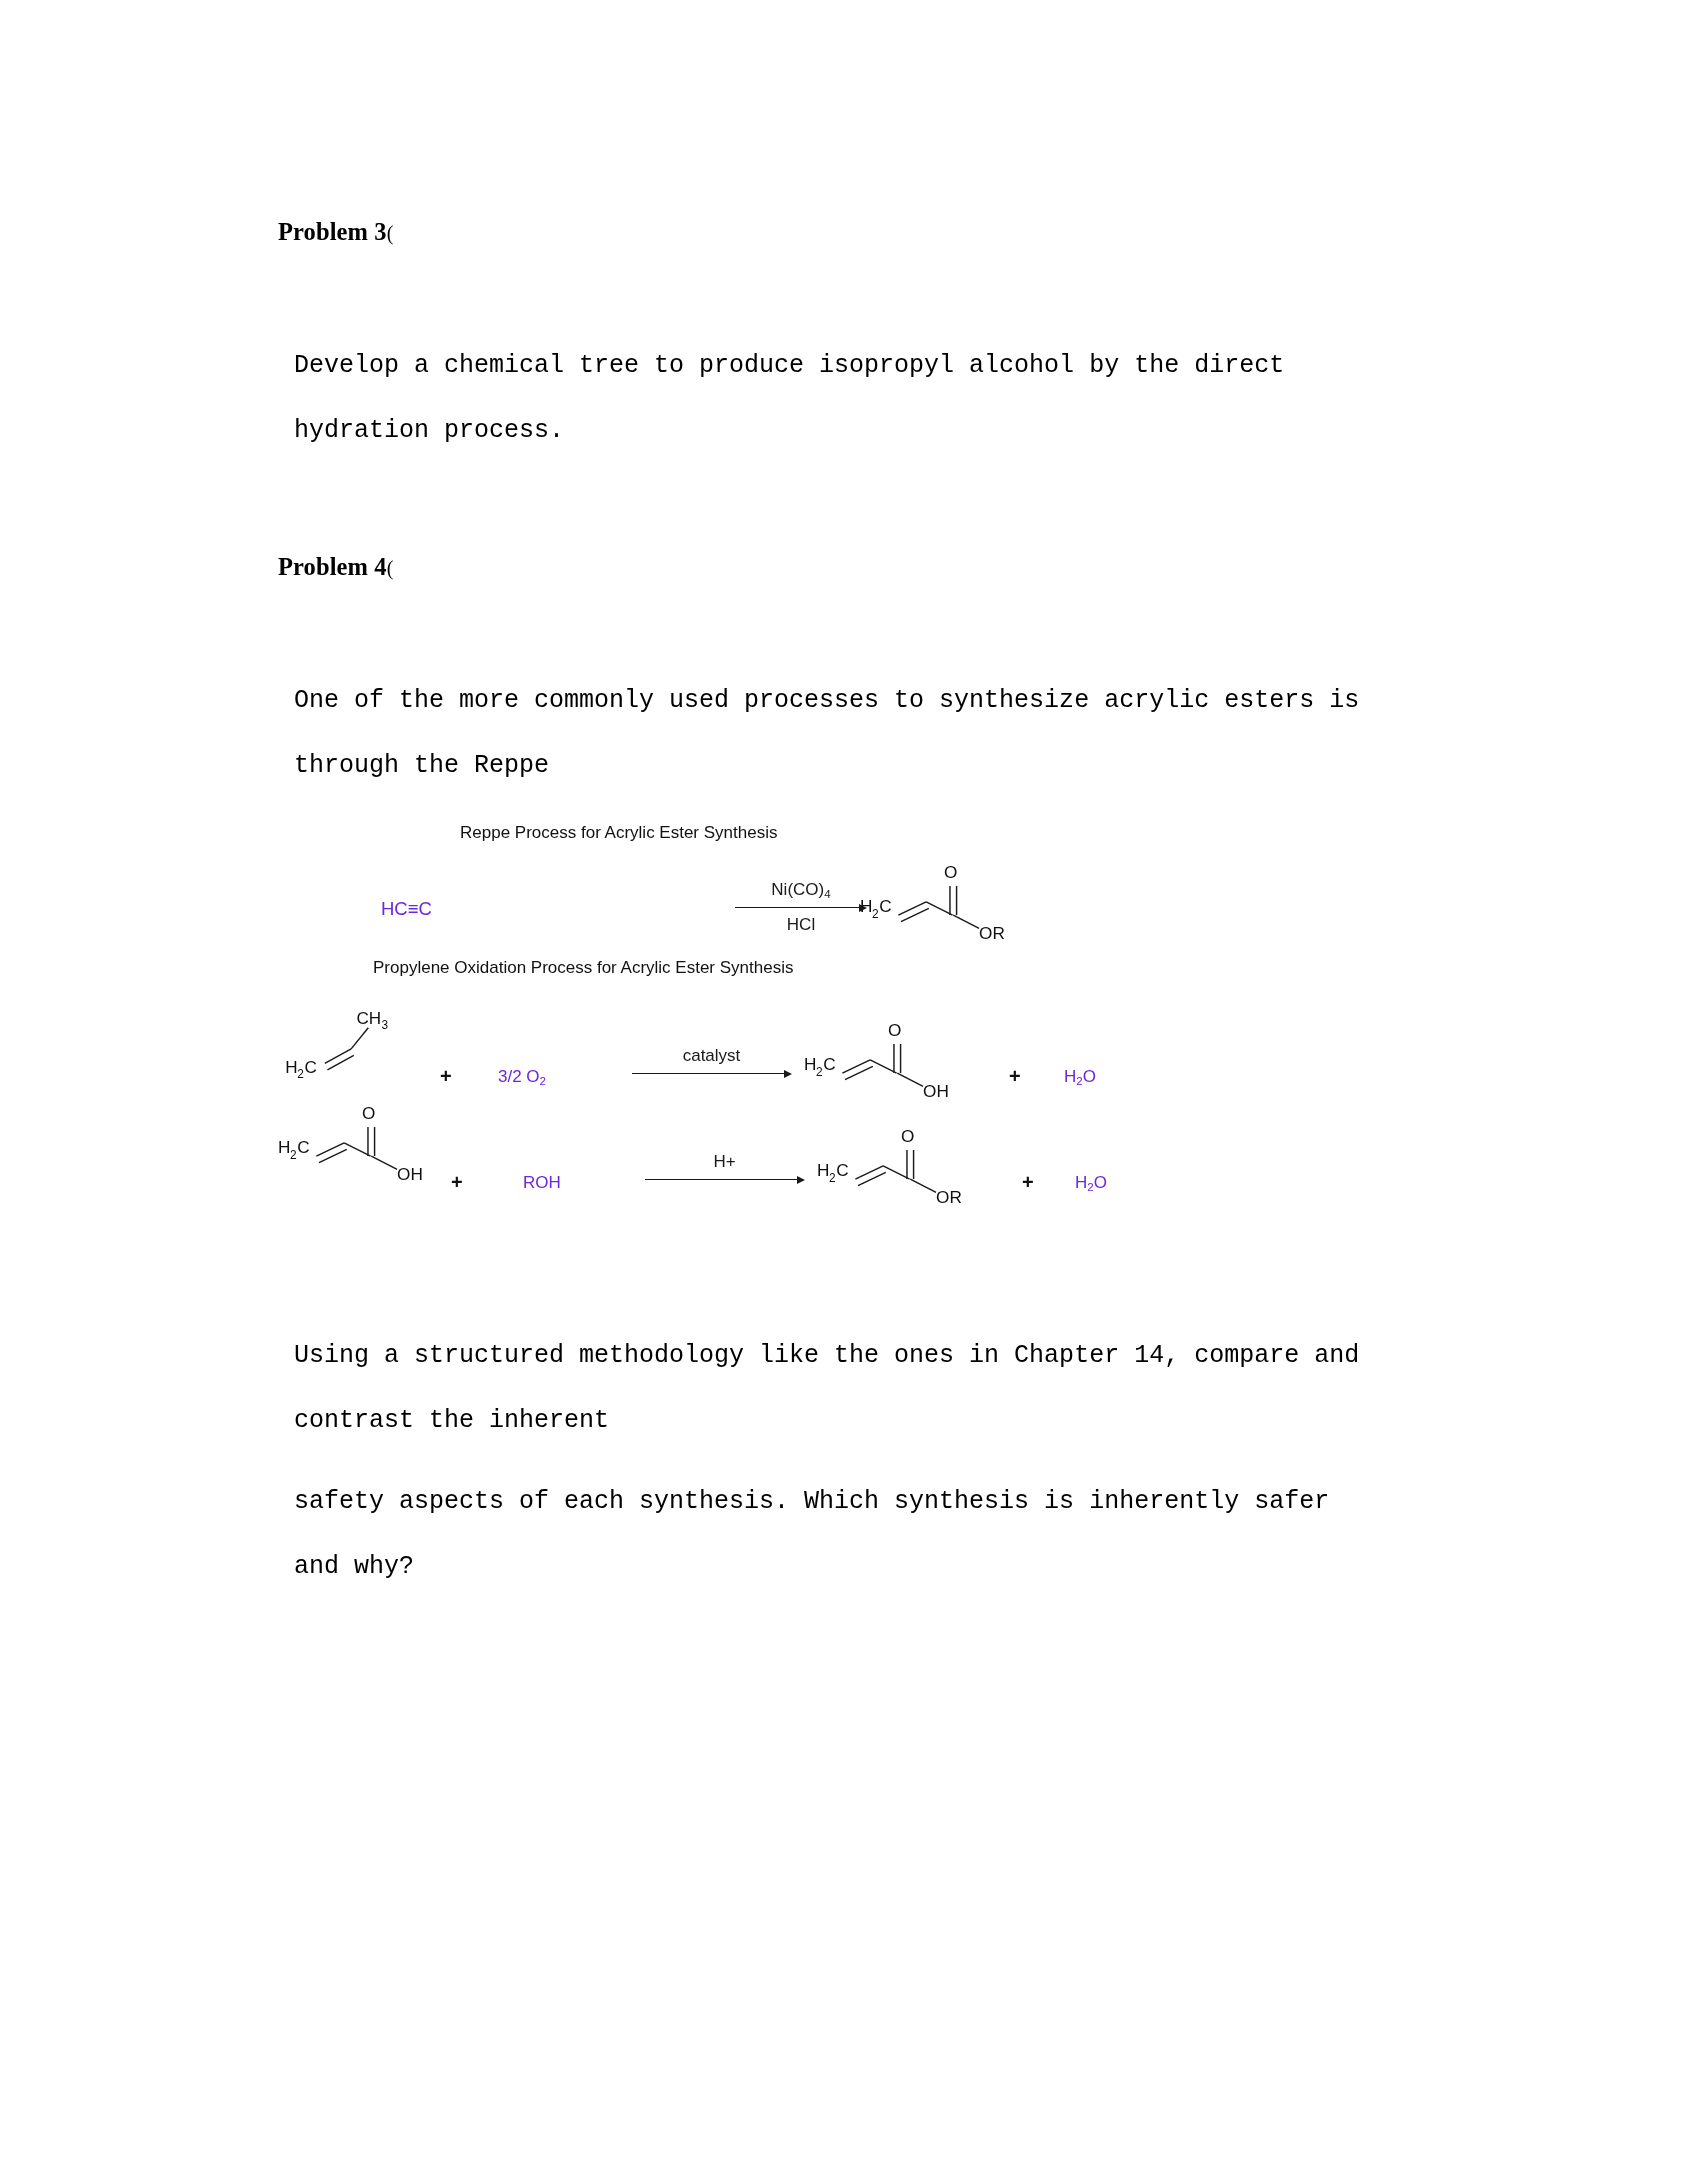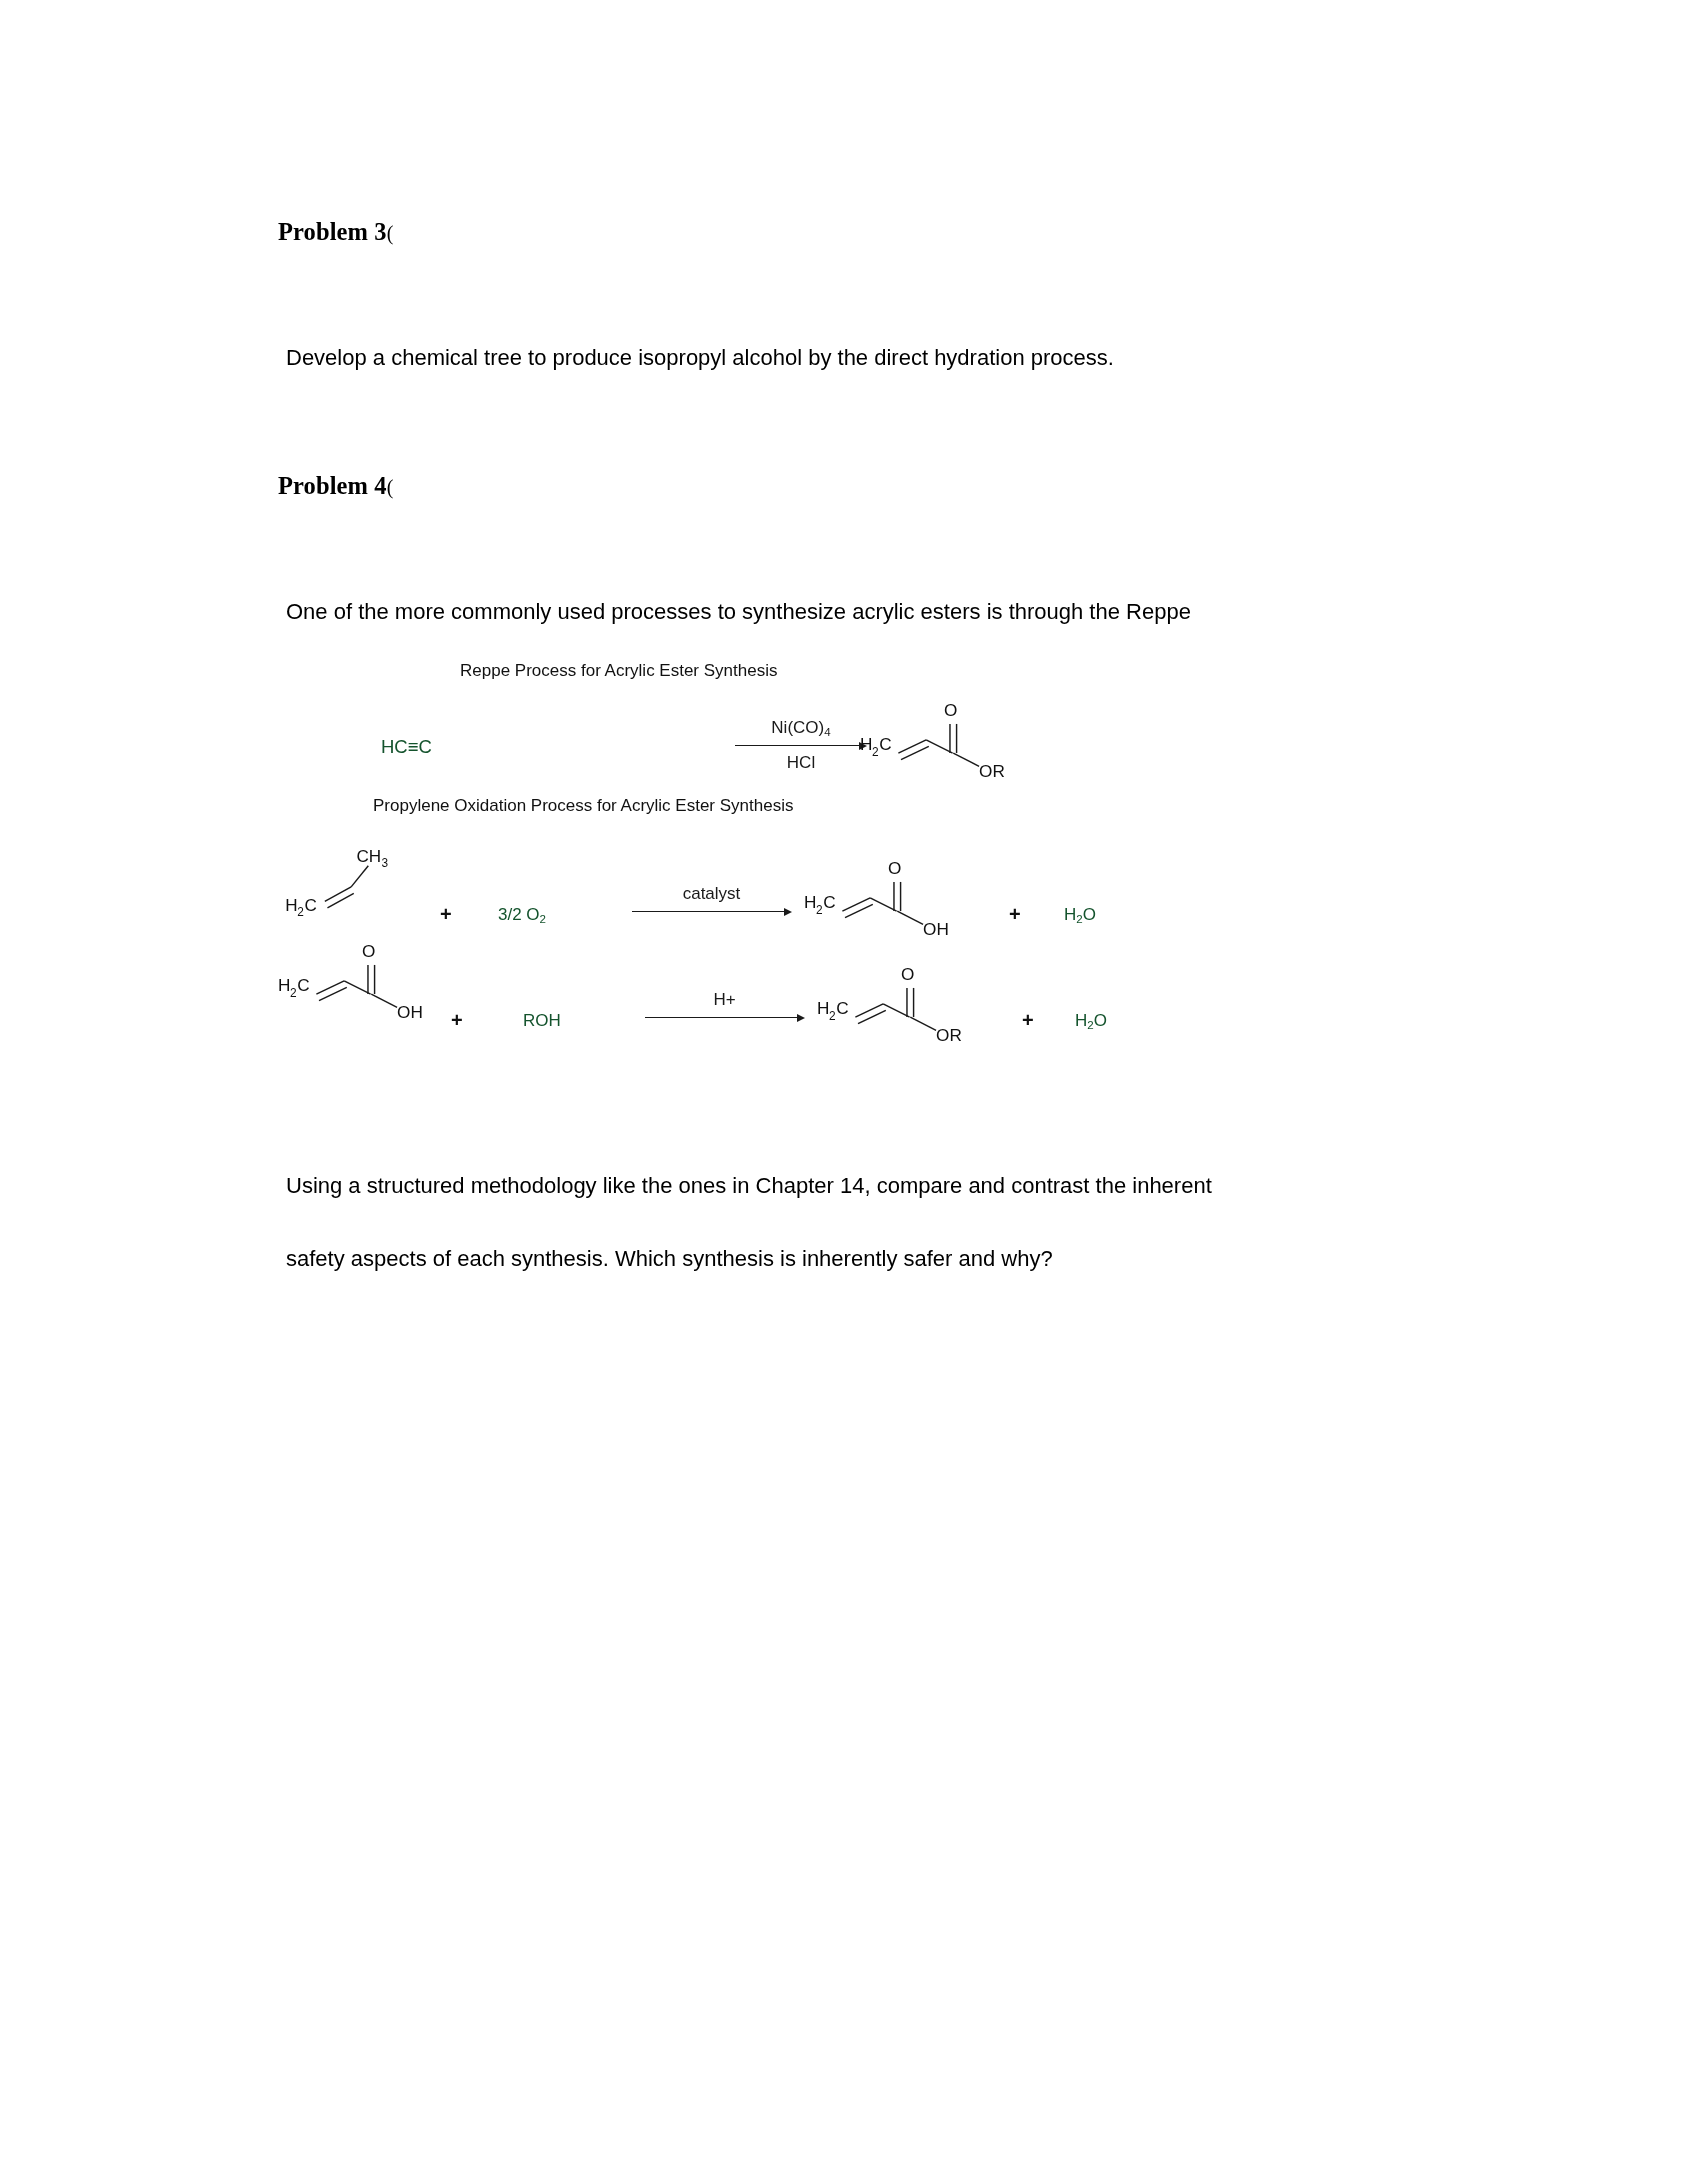--- a/index.html
+++ b/index.html
@@ -34,24 +34,24 @@
     font-size: 24.5px;
     font-weight: bold;
     margin: 0 0 0 0;
     letter-spacing: 0.1px;
   }
   .prob-heading .marker {
     font-weight: normal;
     font-size: 20px;
   }
   .para {
-    font-family: Liberation Sans, sans-serif;
-    font-size: 22px;
+    font-family: Liberation Mono, monospace;
+    font-size: 25px;
     line-height: 65px;
-    margin: 8px;
+    margin: 16px;
   }
   .gap-a { height: 71px; }
   .gap-b { height: 74px; }
 
   
   .scheme {
     position: relative;
     width: 1098px;
     height: 493px;
     font-family: "Liberation Sans", sans-serif;
@@ -61,21 +61,21 @@
     position: absolute;
     font-family: "Liberation Sans", sans-serif;
     font-size: 17px;
     color: #111;
     white-space: nowrap;
   }
   .lbl {
     position: absolute;
     font-family: "Liberation Sans", sans-serif;
     font-size: 17px;
-    color: #14532d;
+    color: #6d28d9;
     white-space: nowrap;
   }
   .lbl.big { font-size: 18.5px; }
   .plus {
     position: absolute;
     font-family: "Liberation Sans", sans-serif;
     font-size: 20px;
     font-weight: bold;
     color: #111;
   }

